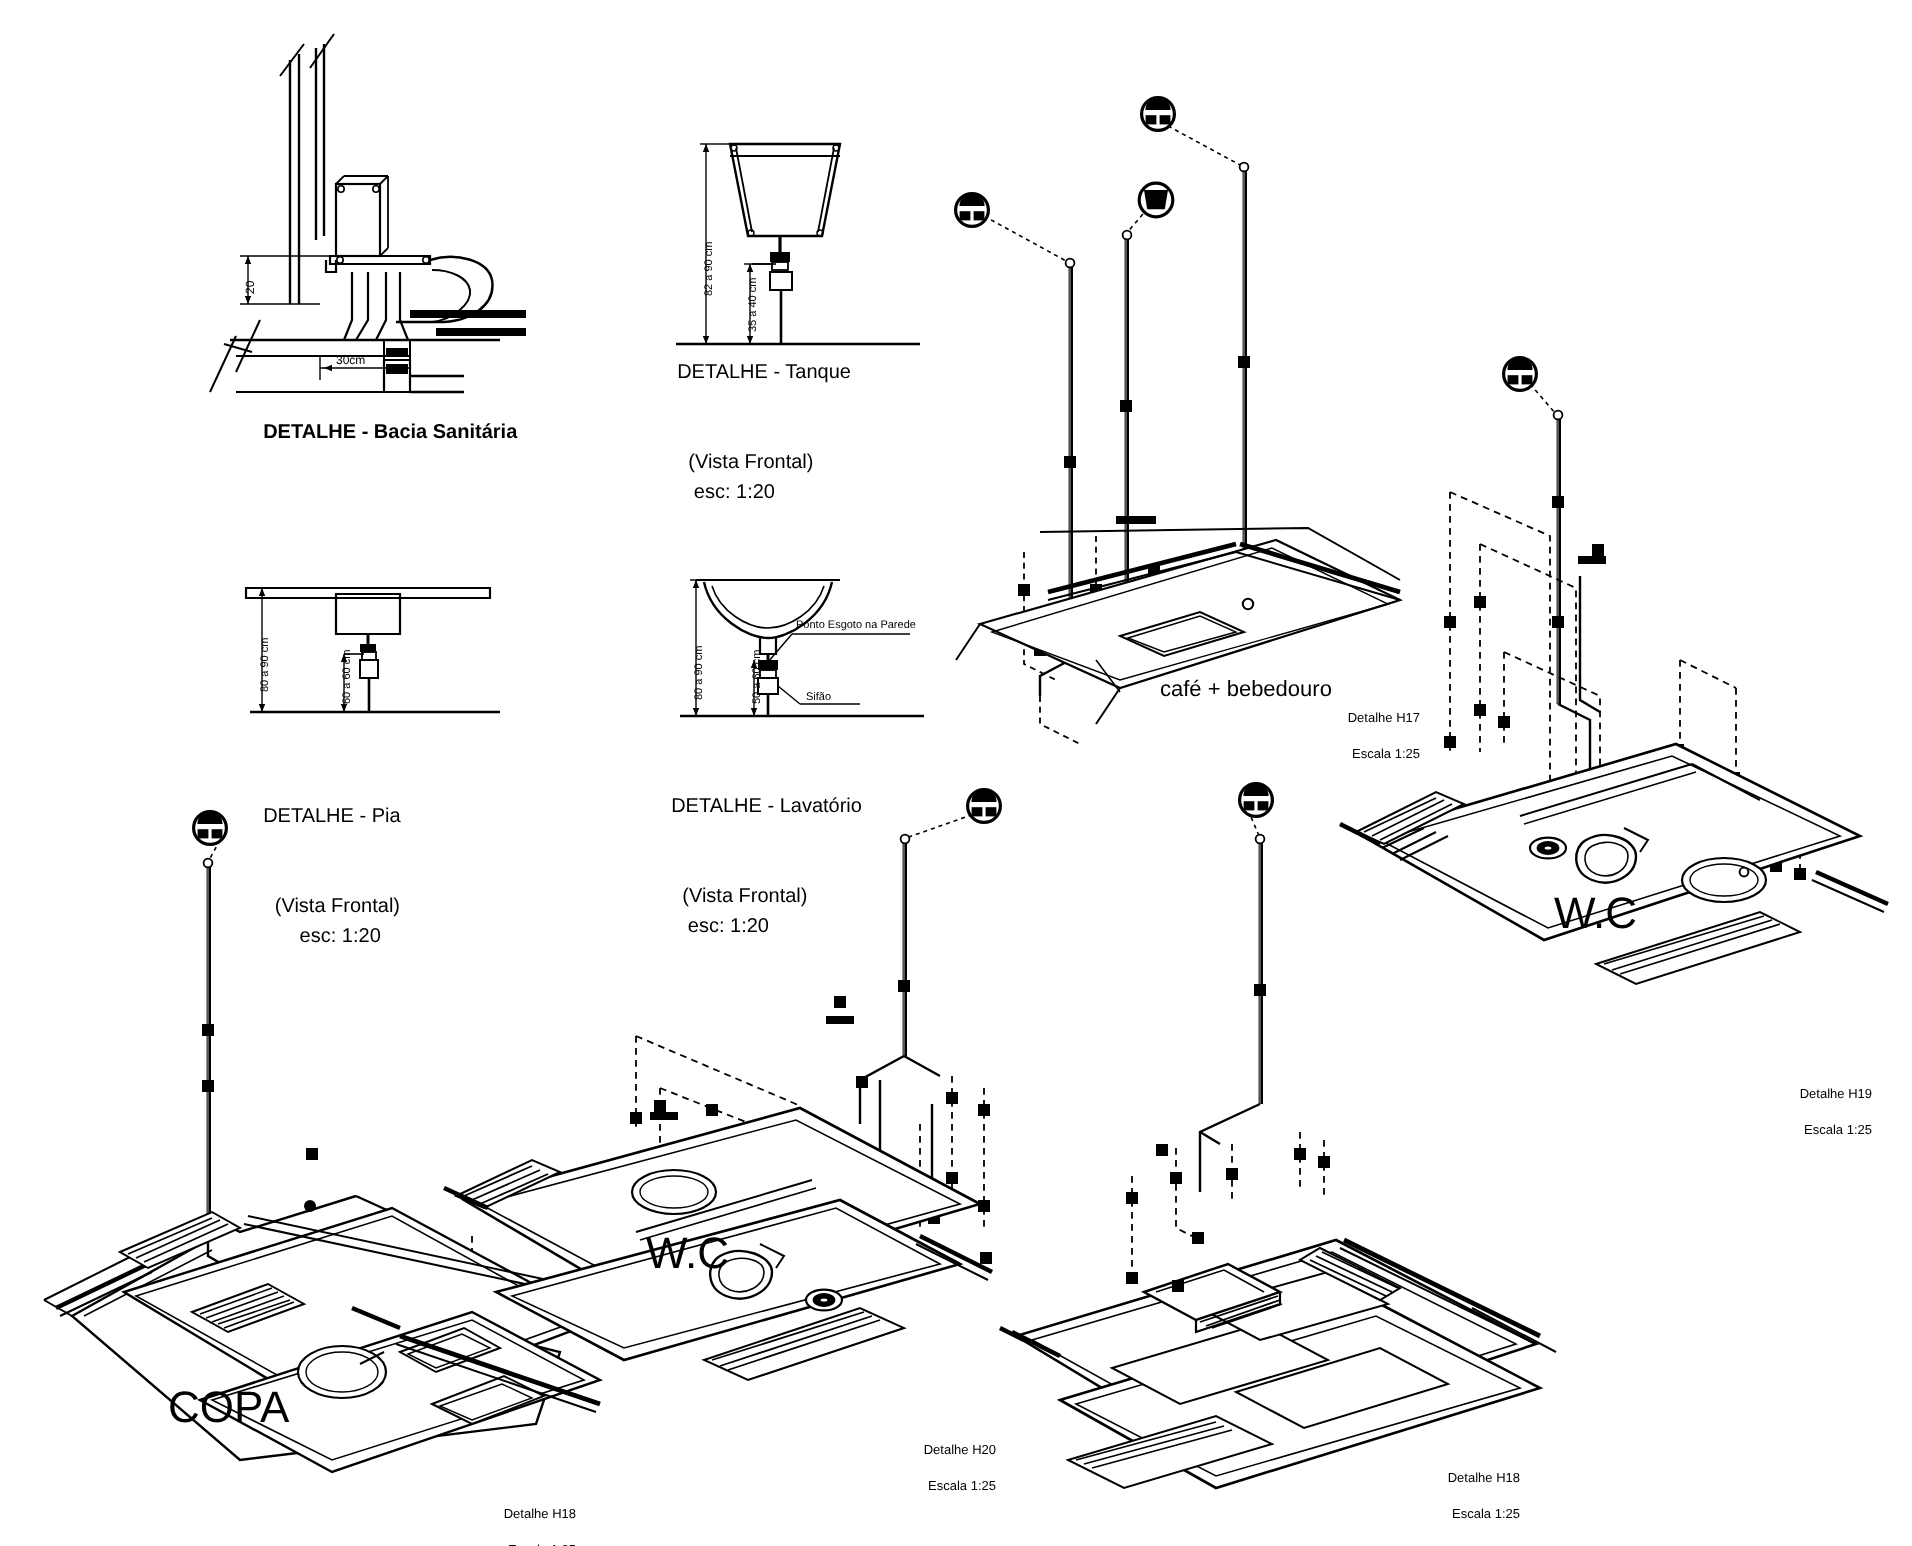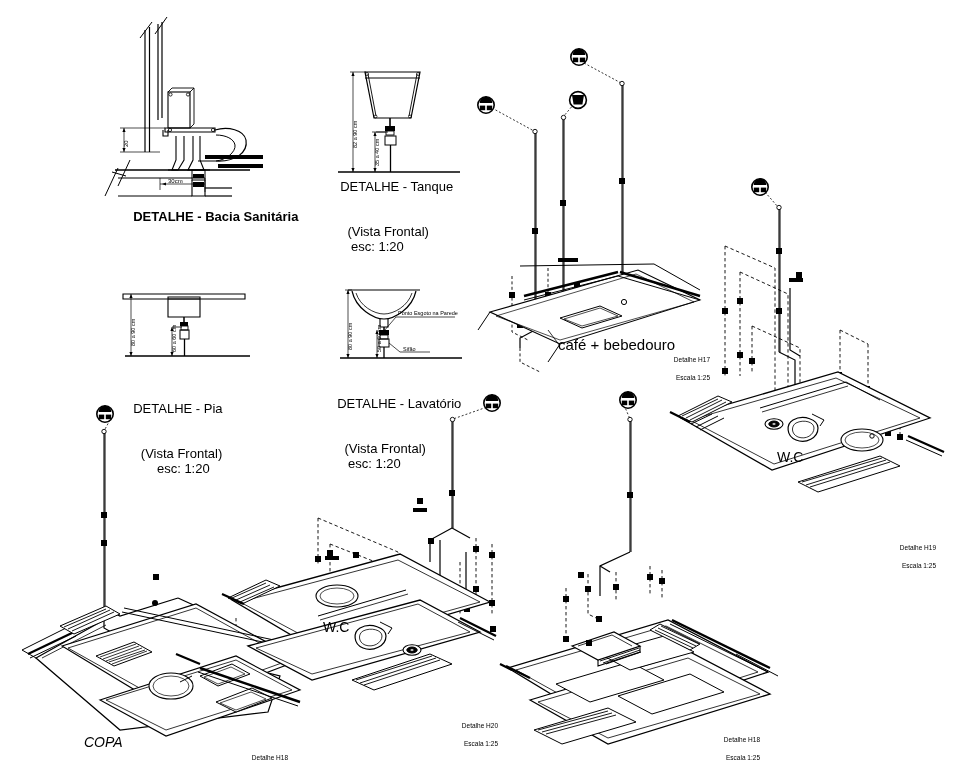--- a/index.html
+++ b/index.html
@@ -1,23 +1,23 @@
 <!DOCTYPE html>
 <html><head>
 <meta charset="utf-8">
 <title>CAD Plumbing Detail Sheet</title>
 <style>
   html,body{margin:0;padding:0;background:#ffffff;}
   body{width:956px;height:773px;position:relative;overflow:hidden;
        font-family:"Liberation Sans",sans-serif;color:#000;}
   #sheet{position:absolute;left:0;top:0;width:956px;height:773px;}
   svg{position:absolute;left:0;top:0;width:956px;height:773px;overflow:visible;}
-  .cap{position:absolute;font-size:13px;line-height:15px;color:#000;white-space:pre;}
+  .cap{position:absolute;font-size:10px;line-height:15px;color:#000;white-space:pre;}
   .cap .l2{display:block;}
-  .roomlbl{position:absolute;font-size:14px;color:#000;white-space:pre;line-height:18px;}
+  .roomlbl{position:absolute;font-size:22px;color:#000;white-space:pre;line-height:18px;}
   .detlbl{position:absolute;font-size:6.5px;line-height:9px;color:#000;
           white-space:pre;text-align:right;}
   .note{position:absolute;font-size:5.5px;color:#000;white-space:pre;}
   .vdim{position:absolute;font-size:5.5px;color:#000;white-space:pre;
         transform-origin:0 0;transform:rotate(-90deg);}
   .hdim{position:absolute;font-size:6px;color:#000;white-space:pre;}
 </style>
 </head>
 <body>
 
@@ -582,33 +582,33 @@
   <span class="l2">
     <span>(Vista Frontal)</span>
     <span> </span><span>esc: 1:20</span>
   </span>
 </div>
 <div class="vdim" style="left:347px;top:350px;">80 a 90 cm</div>
 <div class="vdim" style="left:376px;top:352px;">50 a 60 cm</div>
 <div class="note" style="left:398px;top:310px;">Ponto Esgoto na Parede</div>
 <div class="note" style="left:403px;top:346px;">Sifão</div>
 
-<div class="roomlbl" style="left:558px;top:336px;font-size:15px;">café + bebedouro</div>
+<div class="roomlbl" style="left:580px;top:336px;font-size:11px;">café + bebedouro</div>
 <div class="detlbl" style="left:646px;top:346px;width:64px;">
   <span>Detalhe H17</span><br>
   <span>Escala 1:25</span>
 </div>
 
 <div class="roomlbl" style="left:777px;top:448px;">W.C</div>
 <div class="detlbl" style="left:872px;top:534px;width:64px;">
   <span>Detalhe H19</span><br>
   <span>Escala 1:25</span>
 </div>
 
-<div class="roomlbl" style="left:84px;top:733px;font-style:italic;">COPA</div>
+<div class="roomlbl" style="left:84px;top:695px;">COPA</div>
 <div class="detlbl" style="left:224px;top:744px;width:64px;">
   <span>Detalhe H18</span><br>
   <span>Escala 1:25</span>
 </div>
 
 <div class="roomlbl" style="left:323px;top:618px;">W.C</div>
 <div class="detlbl" style="left:434px;top:712px;width:64px;">
   <span>Detalhe H20</span><br>
   <span>Escala 1:25</span>
 </div>

